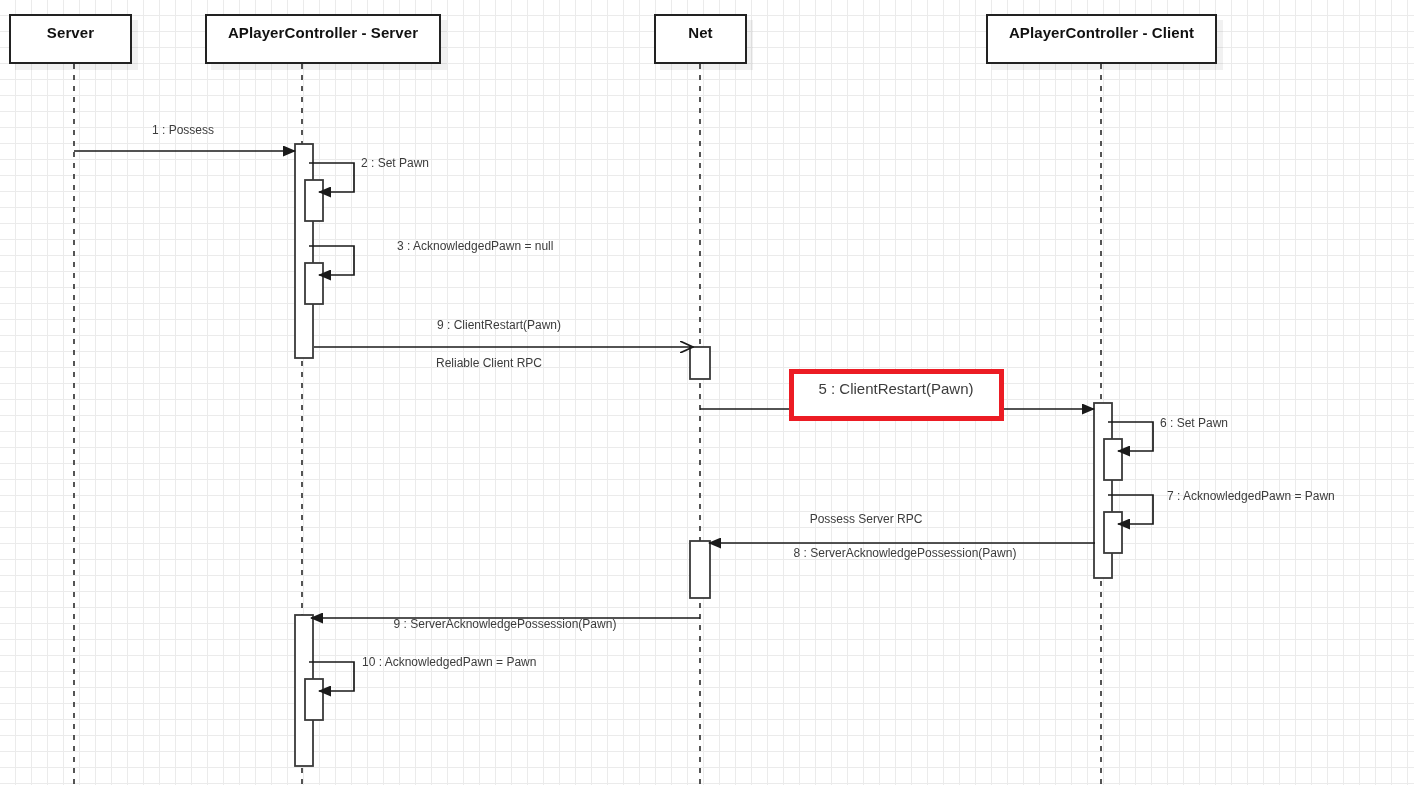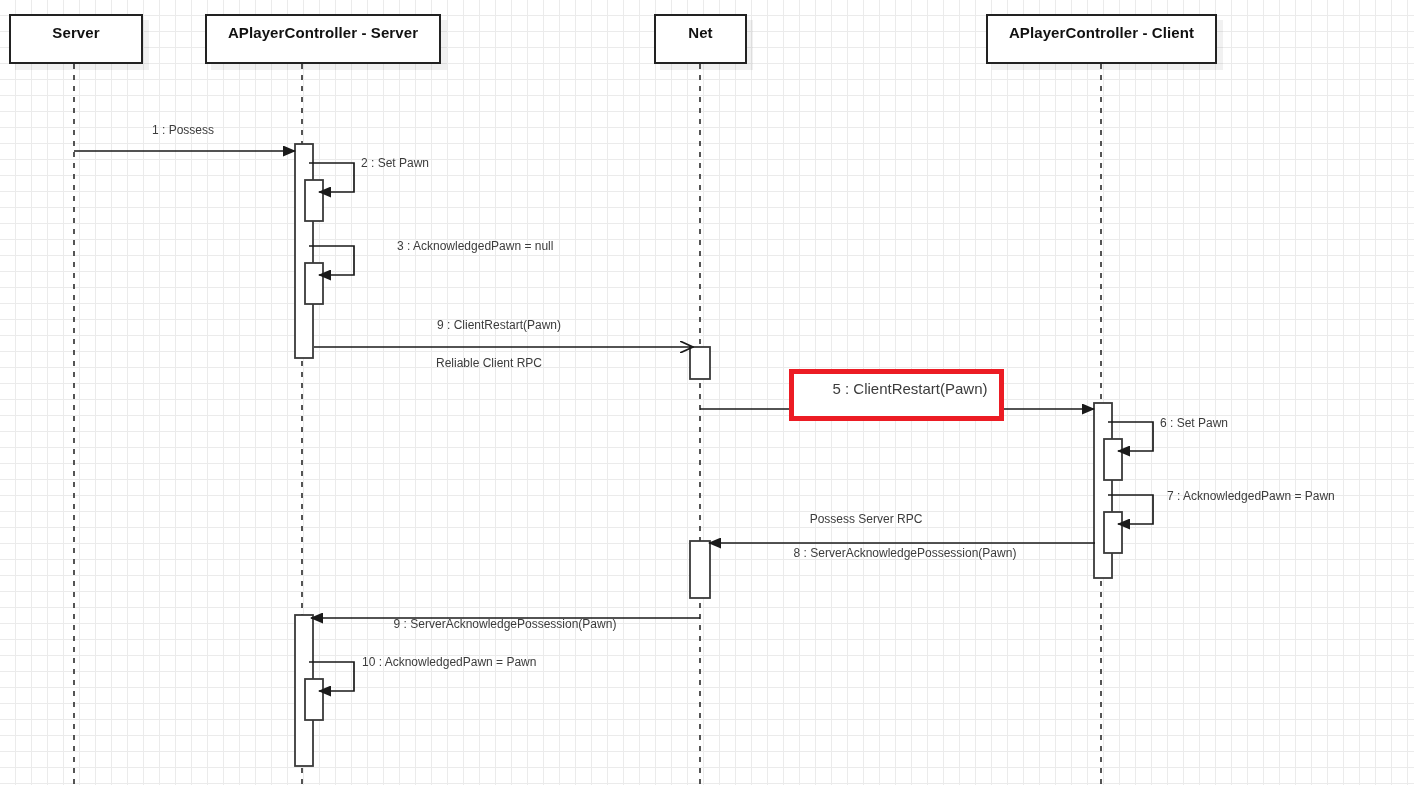--- a/index.html
+++ b/index.html
@@ -116,21 +116,21 @@
         <line x1="700" y1="409" x2="1094" y2="409" stroke="#1a1a1a" stroke-width="1.7" marker-end="url(#arrow-filled-right)"></line>
         <polyline points="1108,422 1153,422 1153,451 1118,451" fill="none" stroke="#1a1a1a" stroke-width="1.7" marker-end="url(#arrow-filled-left)"></polyline>
         <polyline points="1108,495 1153,495 1153,524 1118,524" fill="none" stroke="#1a1a1a" stroke-width="1.7" marker-end="url(#arrow-filled-left)"></polyline>
         <line x1="1095" y1="543" x2="709" y2="543" stroke="#1a1a1a" stroke-width="1.7" marker-end="url(#arrow-filled-left)"></line>
         <line x1="700" y1="618" x2="311" y2="618" stroke="#1a1a1a" stroke-width="1.7" marker-end="url(#arrow-filled-left)"></line>
         <polyline points="309,662 354,662 354,691 319,691" fill="none" stroke="#1a1a1a" stroke-width="1.7" marker-end="url(#arrow-filled-left)"></polyline>
       </g>
   </svg>
 
   <div id="lifeline-boxes">
-      <div class="lifeline-box" style="left: 9px; top: 14px; width: 134px; height: 50px;">
+      <div class="lifeline-box" style="left: 9px; top: 14px; width: 123px; height: 50px;">
         <span class="lifeline-title">Server</span>
       </div>
       <div class="lifeline-box" style="left: 185px; top: 14px; width: 236px; height: 50px; margin-left: 20px;">
         <span class="lifeline-title">APlayerController - Server</span>
       </div>
       <div class="lifeline-box" style="left: 654px; top: 14px; width: 93px; height: 50px;">
         <span class="lifeline-title">Net</span>
       </div>
       <div class="lifeline-box" style="left: 986px; top: 14px; width: 231px; height: 50px;">
         <span class="lifeline-title">APlayerController - Client</span>
@@ -144,16 +144,16 @@
       <div class="msg-label centered" style="left: 489px; top: 355px;">Reliable Client RPC</div>
       <div class="msg-label" style="left: 1160px; top: 415px;">6 : Set Pawn</div>
       <div class="msg-label" style="left: 1167px; top: 488px;">7 : AcknowledgedPawn = Pawn</div>
       <div class="msg-label centered" style="left: 905px; top: 545px;">8 : ServerAcknowledgePossession(Pawn)</div>
       <div class="msg-label centered" style="left: 866px; top: 511px;">Possess Server RPC</div>
       <div class="msg-label centered" style="left: 505px; top: 616px;">9 : ServerAcknowledgePossession(Pawn)</div>
       <div class="msg-label" style="left: 362px; top: 654px;">10 : AcknowledgedPawn = Pawn</div>
     </div>
   <div id="highlights">
       <div class="highlight-box" style="left: 789px; top: 369px; width: 215px; height: 52px;"></div>
-      <div class="highlight-label" style="left: 896px; top: 380px; margin-left: 14px;">5 : ClientRestart(Pawn)</div>
+      <div class="highlight-label" style="left: 896px; top: 380px;">5 : ClientRestart(Pawn)</div>
     </div>
 
 </div>
 
 </body></html>

